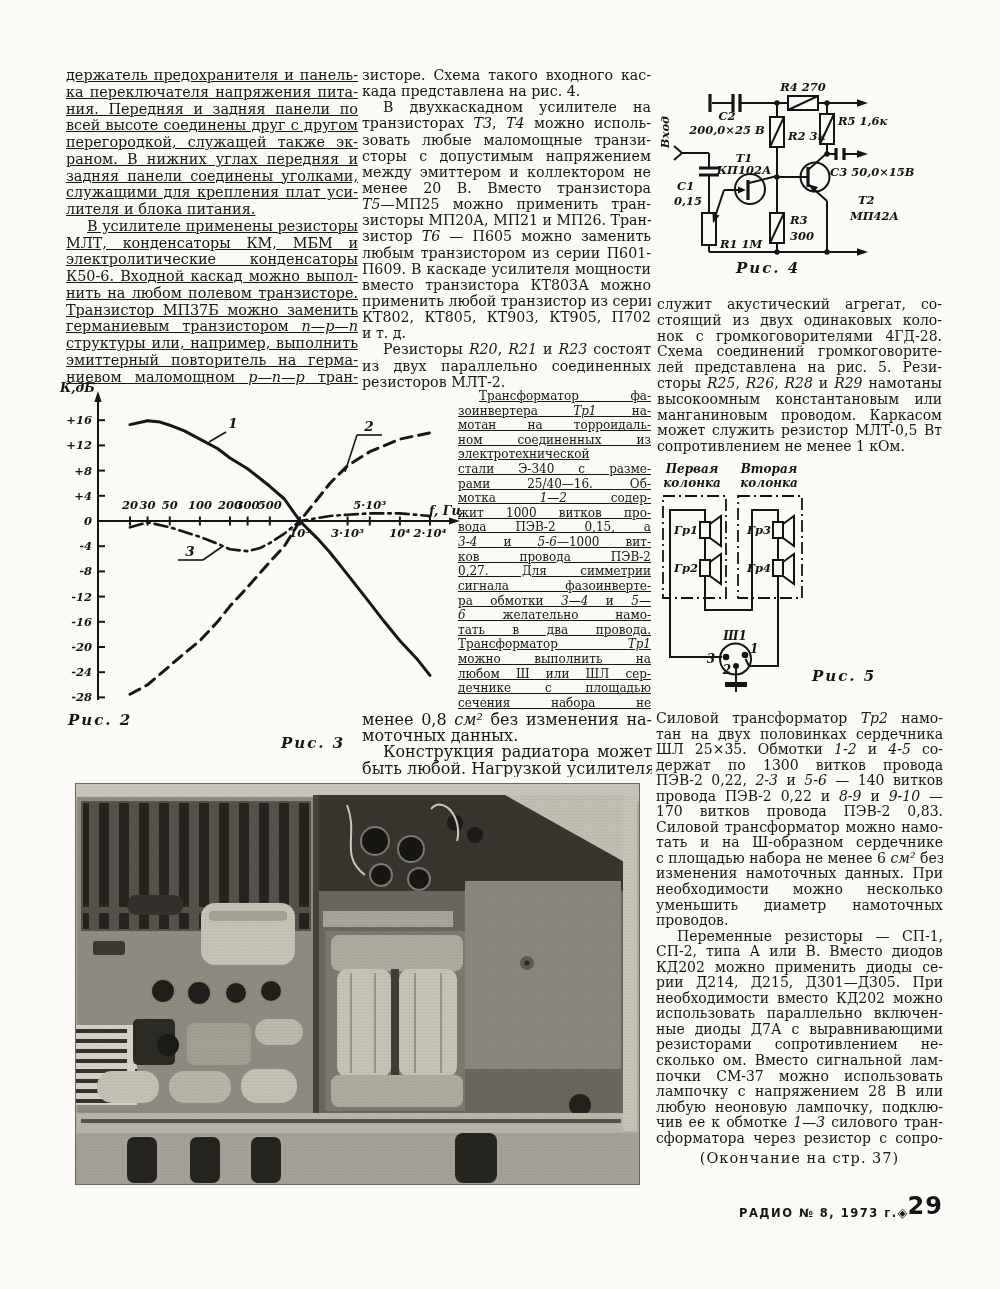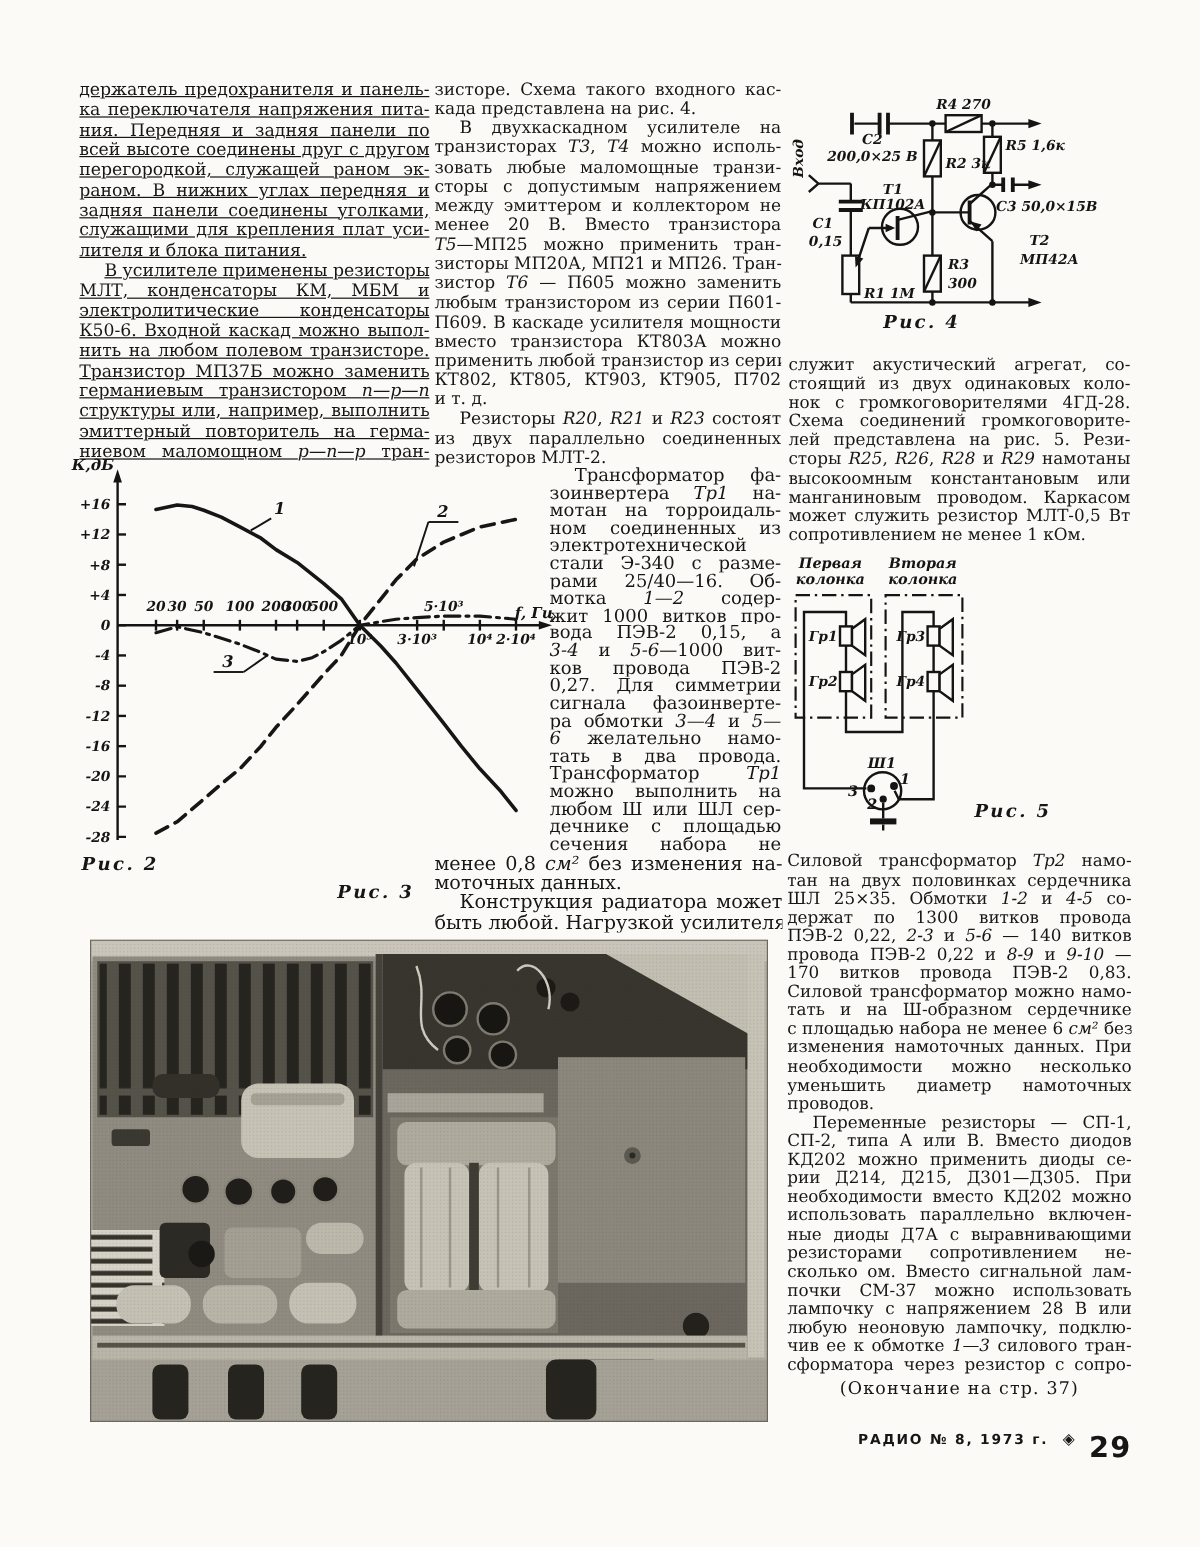--- a/index.html
+++ b/index.html
@@ -7,37 +7,37 @@
        font-family:"DejaVu Serif",serif;color:#171616;}
   .tcol{position:absolute;}
   .tcol .line{text-align:justify;text-align-last:justify;overflow:hidden;white-space:nowrap;}
   .tcol .line.last{text-align-last:left;}
   .tcol .line.ind{text-indent:21px;}
   .tcol .line i{font-style:italic;}
   #col1{left:66px;top:67px;width:292px;font-size:14.4px;}
   #col1 .line{height:16.75px;line-height:16.75px;text-decoration:underline;}
   #col2_top{left:362px;top:67px;width:289px;font-size:14.2px;}
   #col2_top .line{height:16.15px;line-height:16.15px;}
-  #col2_narrow{left:458px;top:389px;width:193px;font-size:15px;}
+  #col2_narrow{left:458px;top:389px;width:193px;font-size:12px;text-decoration:underline;}
   #col2_narrow .line{height:14.62px;line-height:14.62px;}
   #col2_bottom{left:362px;top:712px;width:290px;font-size:16px;}
   #col2_bottom .line{height:16.2px;line-height:16.2px;}
   #col3_top{left:657px;top:297px;width:285px;font-size:14px;}
   #col3_top .line{height:15.8px;line-height:15.8px;}
   #col3_bottom{left:656px;top:711px;width:287px;font-size:14px;}
   #col3_bottom .line{height:15.55px;line-height:15.55px;}
   .figcap{position:absolute;font-style:italic;font-weight:bold;font-size:15px;letter-spacing:2px;}
   #cap2{left:68px;top:711px;}
   #cap3{left:281px;top:734px;}
   #cap4{left:736px;top:259px;}
   #cap5{left:812px;top:667px;}
   .cont-note{position:absolute;left:656px;top:1150px;width:287px;text-align:center;
              font-size:14.5px;letter-spacing:1px;}
-  .footer{position:absolute;left:606px;top:1192px;width:337px;display:flex;align-items:flex-start;
-          justify-content:flex-end;gap:12px;font-family:"DejaVu Sans",sans-serif;font-weight:bold;}
+  .footer{position:absolute;left:606px;top:1192px;width:337px;display:flex;align-items:flex-end;
+          justify-content:flex-end;gap:0;font-family:"DejaVu Sans",sans-serif;font-weight:bold;}
   .footer .mag{font-size:11.5px;letter-spacing:1.5px;}
   .footer .diamond{font-size:13px;}
   .footer .pageno{font-size:24px;letter-spacing:1px;}
   svg{position:absolute;}
   svg text{font-family:"DejaVu Serif",serif;fill:#141414;}
   .slab{font-style:italic;font-weight:bold;font-size:11.5px;}
   .slab2{font-style:italic;font-weight:bold;font-size:12px;}
   .wire{stroke:#141414;stroke-width:2;fill:none;}
   .wire3{stroke:#141414;stroke-width:3.2;fill:none;}
   .comp{stroke:#141414;stroke-width:2;fill:#fbfaf6;}
@@ -54,21 +54,21 @@
   .dd{stroke:#141414;stroke-width:1.8;fill:none;stroke-dasharray:12 4 2 4;}
 </style>
 </head>
 <body>
 
 <div class="tcol" id="col1">
     <div class="line">держатель предохранителя и панель-</div>
     <div class="line">ка переключателя напряжения пита-</div>
     <div class="line">ния. Передняя и задняя панели по</div>
     <div class="line">всей высоте соединены друг с другом</div>
-    <div class="line">перегородкой, служащей раном эк-</div>
+    <div class="line">перегородкой, служащей также эк-</div>
     <div class="line">раном. В нижних углах передняя и</div>
     <div class="line">задняя панели соединены уголками,</div>
     <div class="line">служащими для крепления плат уси-</div>
     <div class="line last">лителя и блока питания.</div>
     <div class="line ind">В усилителе применены резисторы</div>
     <div class="line">МЛТ, конденсаторы КМ, МБМ и</div>
     <div class="line">электролитические конденсаторы</div>
     <div class="line">К50-6. Входной каскад можно выпол-</div>
     <div class="line">нить на любом полевом транзисторе.</div>
     <div class="line">Транзистор МП37Б можно заменить</div>

